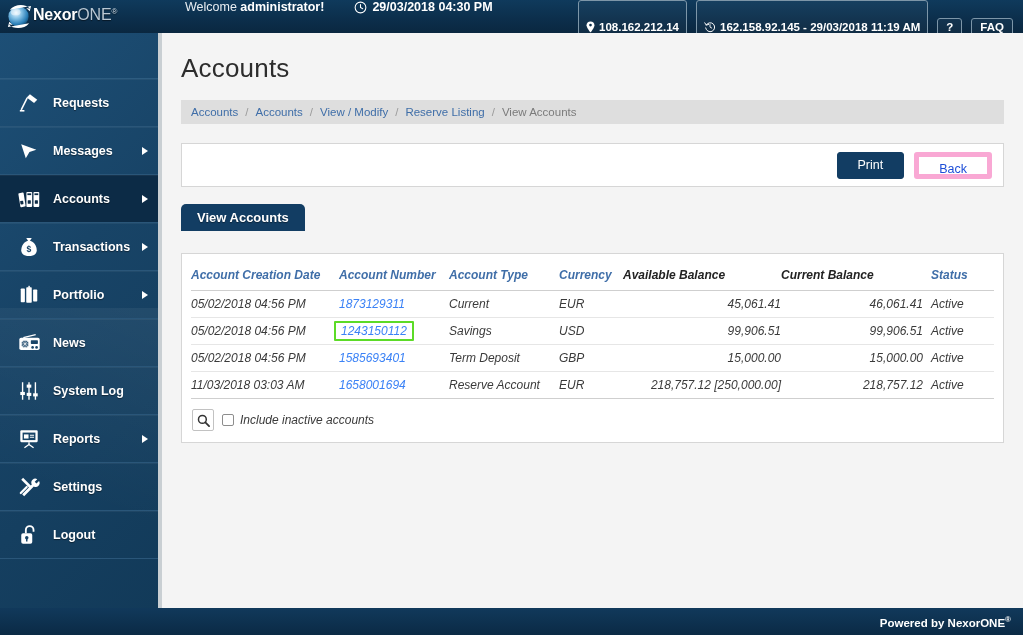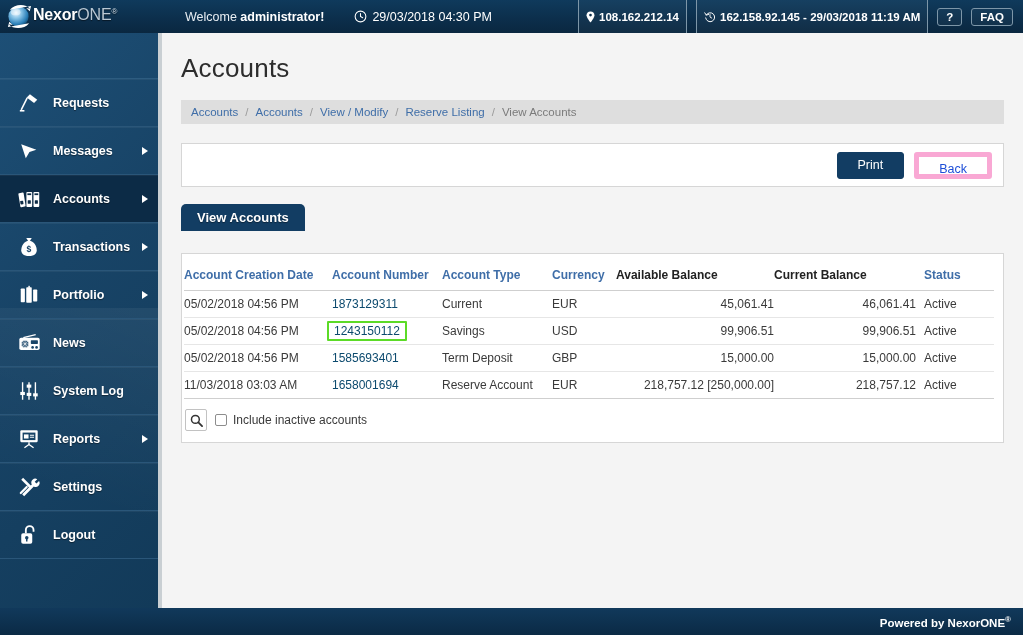--- a/index.html
+++ b/index.html
@@ -7,39 +7,39 @@
     width: 1023px; height: 635px;
     font-family: "Liberation Sans", sans-serif;
     background: #ffffff; overflow: hidden;
   }
   #app { position: relative; width: 1023px; height: 635px; background: #f4f4f4; }
 
   
   .header {
     position: absolute; left: 0; top: 0; width: 1023px; height: 33px;
     background: linear-gradient(180deg, #0f3a5c 0%, #0c2f4c 55%, #0a2740 100%);
-    display: flex; align-items: center; overflow: hidden;
+    display: flex; align-items: flex-start; overflow: hidden;
   }
   .logo-wrap { width: 163px; height: 33px; position: relative; flex: none; }
   .logo-sphere { position: absolute; left: 6px; top: 3px; width: 27px; height: 27px; }
   .logo-text {
     position: absolute; left: 33px; top: 6px;
     font-size: 16px; font-weight: bold; color: #ffffff;
     letter-spacing: -0.2px; white-space: nowrap;
     text-shadow: 0 1px 1px rgba(0,0,0,.5);
   }
   .logo-text .one { color: #b9c8d4; font-weight: normal; }
   .logo-text .reg { font-size: 8px; vertical-align: super; color: #cfdbe4; font-weight: normal; }
 
   .welcome {
     color: #e8eef3; font-size: 12.5px; margin-left: 22px; white-space: nowrap;
   }
   .welcome b { color: #ffffff; }
   .hdr-date {
-    color: #ffffff; font-size: 12.5px; font-weight: normal;
+    color: #ffffff; font-size: 12.5px; font-weight: bold;
     margin-left: 30px; display: flex; align-items: center; gap: 5px; white-space: nowrap;
   }
   .hdr-right {
     margin-left: auto; display: flex; align-items: center; gap: 9px; padding-right: 10px;
   }
   .pill {
     border: 1px solid #7d96a8; border-radius: 3px;
     color: #ffffff; font-size: 11.5px; font-weight: bold;
     padding: 20px 7px; display: flex; align-items: center; gap: 4px;
     white-space: nowrap; background: rgba(255,255,255,0.03);
@@ -115,41 +115,41 @@
   .profile-table { font-size: 12px; }
   .profile-table th {
     text-align: left; background: #ebebeb; color: #333333; font-size: 12px; font-weight: bold;
     padding: 7px 0 7px 0; border-bottom: 1px solid #d6d6d6;
   }
   .profile-table td { padding: 7px 0 7px 0; color: #3a3a3a; background: #f7f7f7; }
   .pcol1 { width: 147px; padding-left: 10px !important; }
   .pcol2 { width: 310px; }
   .pcol3 { }
 
-  .accounts-card { margin: 22px 19px 0 19px; background: #ffffff; border: 1px solid #d6d6d6; padding: 10px 9px 9px 2px; }
+  .accounts-card { margin: 22px 19px 0 19px; background: #ffffff; border: 1px solid #d6d6d6; padding: 10px 9px 9px 9px; font-style: italic; }
   .acct-table { font-size: 12px; }
   .acct-table th {
     font-size: 12px; font-weight: bold; text-align: left;
     padding: 4px 0 8px 0; border-bottom: 1px solid #cfcfcf; white-space: nowrap;
   }
   .acct-table th.sortable { color: #3f6ea8; cursor: pointer; }
   .acct-table th.plain { color: #222222; }
   .acct-table td {
     padding: 6px 0 6px 0; color: #3a3a3a; border-bottom: 1px solid #e6e6e6; white-space: nowrap;
   }
   .acct-table tr:last-child td { border-bottom: 1px solid #cfcfcf; }
   .ta-r { text-align: right; }
   .c-date { width: 148px; }
   .c-num  { width: 110px; }
   .c-type { width: 110px; }
   .c-cur  { width: 64px; }
   .c-avail{ width: 158px; }
   .c-curr { width: 150px; padding-right: 8px !important; }
   .c-stat { }
-  .acct-link { color: #0c4a6e; text-decoration: none; cursor: pointer; }
+  .acct-link { color: #3b82f6; text-decoration: none; cursor: pointer; }
   .hl-box {
     display: inline-block; border: 2px solid #5cdb27; background: #ffffff;
     padding: 1px 5px; margin: -3px -5px; border-radius: 1px;
   }
   .table-footer { display: flex; align-items: center; gap: 8px; padding: 10px 0 2px 1px; }
   .search-btn {
     width: 22px; height: 22px; border: 1px solid #c2c2c2; background: #ffffff;
     display: flex; align-items: center; justify-content: center; cursor: pointer; border-radius: 2px;
   }
   .chk-wrap { display: flex; align-items: center; gap: 6px; cursor: pointer; }

